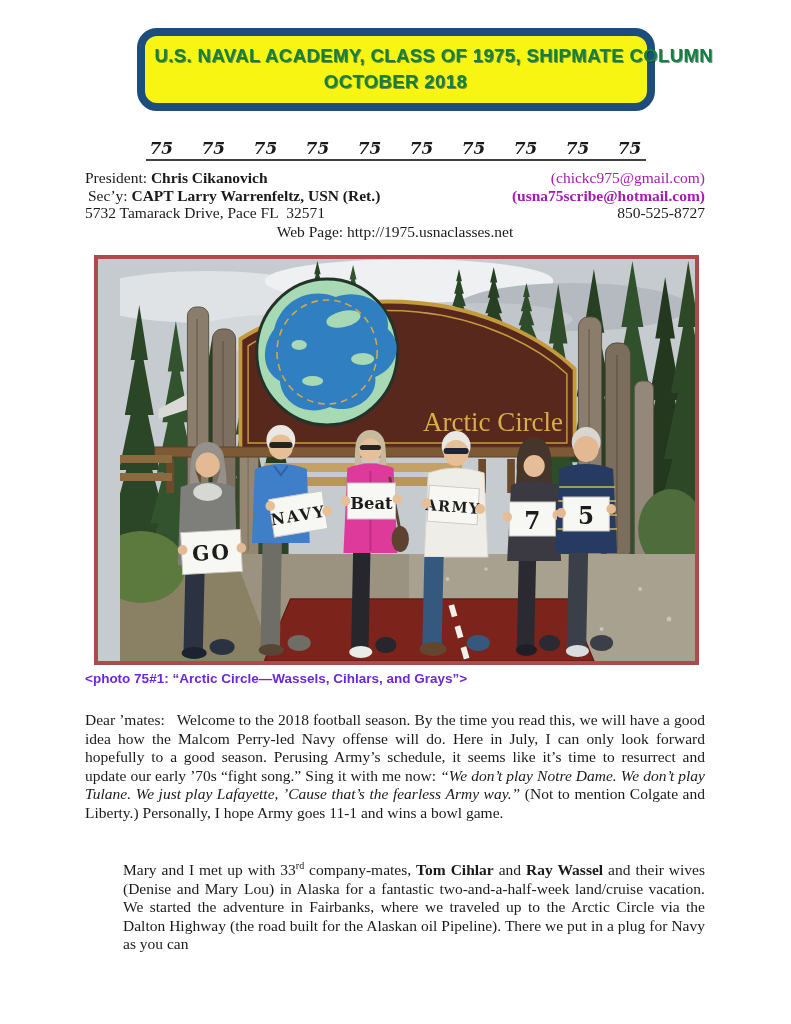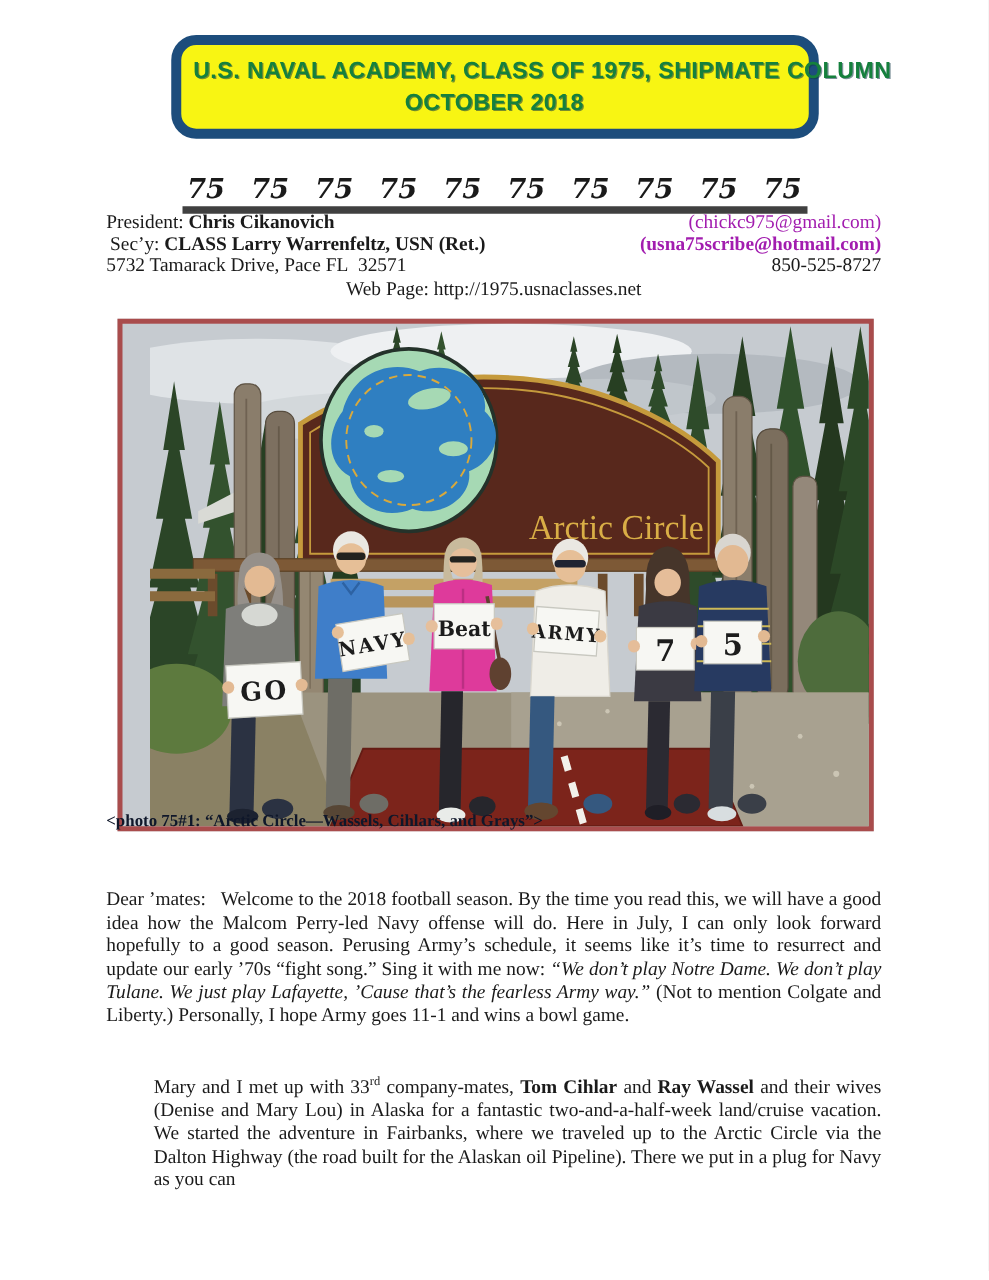--- a/index.html
+++ b/index.html
@@ -10,39 +10,39 @@
   .banner{position:absolute;top:28px;left:50%;transform:translateX(-50%);
           box-sizing:border-box;width:518px;background:#f8f513;
           border:8px solid #1d4d7c;border-radius:20px;padding:7px 10px;text-align:center;}
   .banner-line{font-family:"Liberation Sans",sans-serif;font-weight:bold;font-size:18.5px;
                line-height:1.42;color:#15803d;letter-spacing:.4px;
                text-shadow:1px 1px 0 rgba(15,55,70,.55);white-space:nowrap;}
 
   
   .divider75{position:absolute;top:138px;left:50%;transform:translateX(-50%);
              width:492px;display:flex;justify-content:space-between;
-             border-bottom:6px solid #404040;padding:0 4px 1px;
-             font-family:"DejaVu Serif",serif;font-weight:bold;font-style:italic;font-size:22px;}
+             border-bottom:2px solid #404040;padding:0 4px 1px;
+             font-family:"DejaVu Serif",serif;font-weight:bold;font-style:italic;font-size:17px;}
 
   
   .contact{position:absolute;top:169px;left:85px;width:620px;font-size:15.5px;}
   .contact-row{display:flex;justify-content:space-between;line-height:17.6px;}
   .indent1{padding-left:3px;}
   .b{font-weight:bold;}
   .link{color:#a21caf;text-decoration:none;}
   .contact-web{text-align:center;line-height:19px;}
 
   
   .photo-frame{position:absolute;top:255px;left:94px;width:605px;height:410px;
                box-sizing:border-box;border:4px solid #a94c4c;background:#c6cbd0;padding-left:22px;}
   .photo-frame svg{display:block;width:100%;height:100%;}
 
   
-  .caption{position:absolute;top:649px;left:85px;width:620px;
-           font-family:Liberation Serif, serif;font-weight:bold;font-size:13.5px;color:#0f172a;}
+  .caption{position:absolute;top:671px;left:85px;width:620px;
+           font-family:Liberation Sans, sans-serif;font-weight:bold;font-size:13.5px;color:#6d28d9;}
   .para{position:absolute;left:85px;width:620px;text-align:justify;font-size:15.5px;line-height:18.6px;}
   #para1{top:711px;}
   #para2{top:830px;}
   #para3{top:861px;left:123px;width:582px;}
   .it{font-style:italic;}
   .sup{vertical-align:super;font-size:10px;line-height:0;}
 </style>
 </head>
 <body>
 
@@ -65,21 +65,21 @@
     <span>75</span>
     <span>75</span>
   </div>
 
   <div class="contact">
     <div class="contact-row">
       <span><span>President: </span><span class="b">Chris Cikanovich</span></span>
       <span class="link">(chickc975@gmail.com)</span>
     </div>
     <div class="contact-row">
-      <span class="indent1"><span>Sec’y: </span><span class="b">CLASS Larry Warrenfeltz, USN (Ret.)</span></span>
+      <span class="indent1"><span>Sec’y: </span><span class="b">CAPT Larry Warrenfeltz, USN (Ret.)</span></span>
       <span class="link b">(usna75scribe@hotmail.com)</span>
     </div>
     <div class="contact-row">
       <span>5732 Tamarack Drive, Pace FL&nbsp; 32571</span>
       <span>850-525-8727</span>
     </div>
     <div class="contact-web">Web Page: http://1975.usnaclasses.net</div>
   </div>
 
   <div class="photo-frame">

